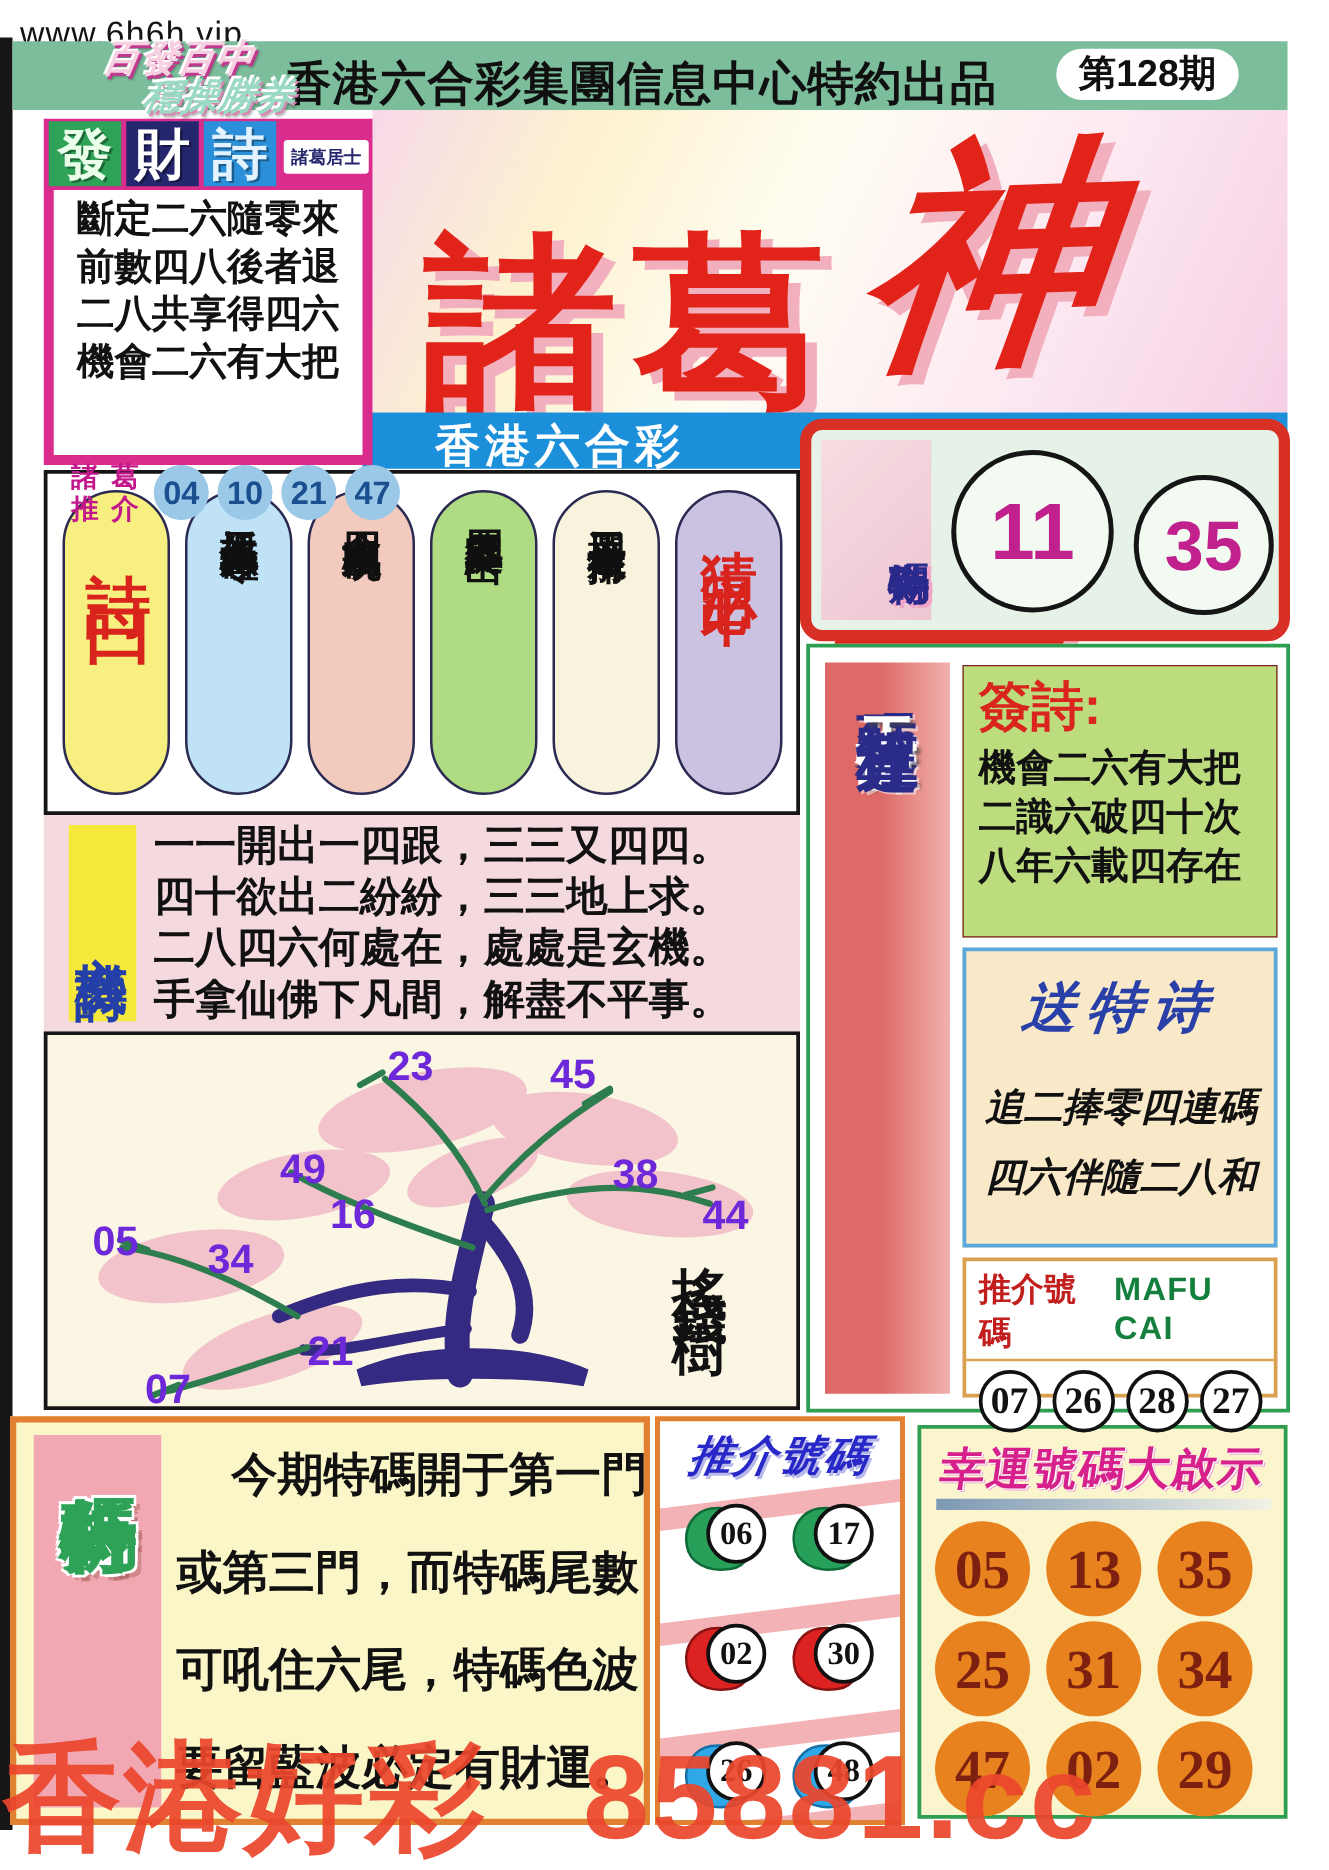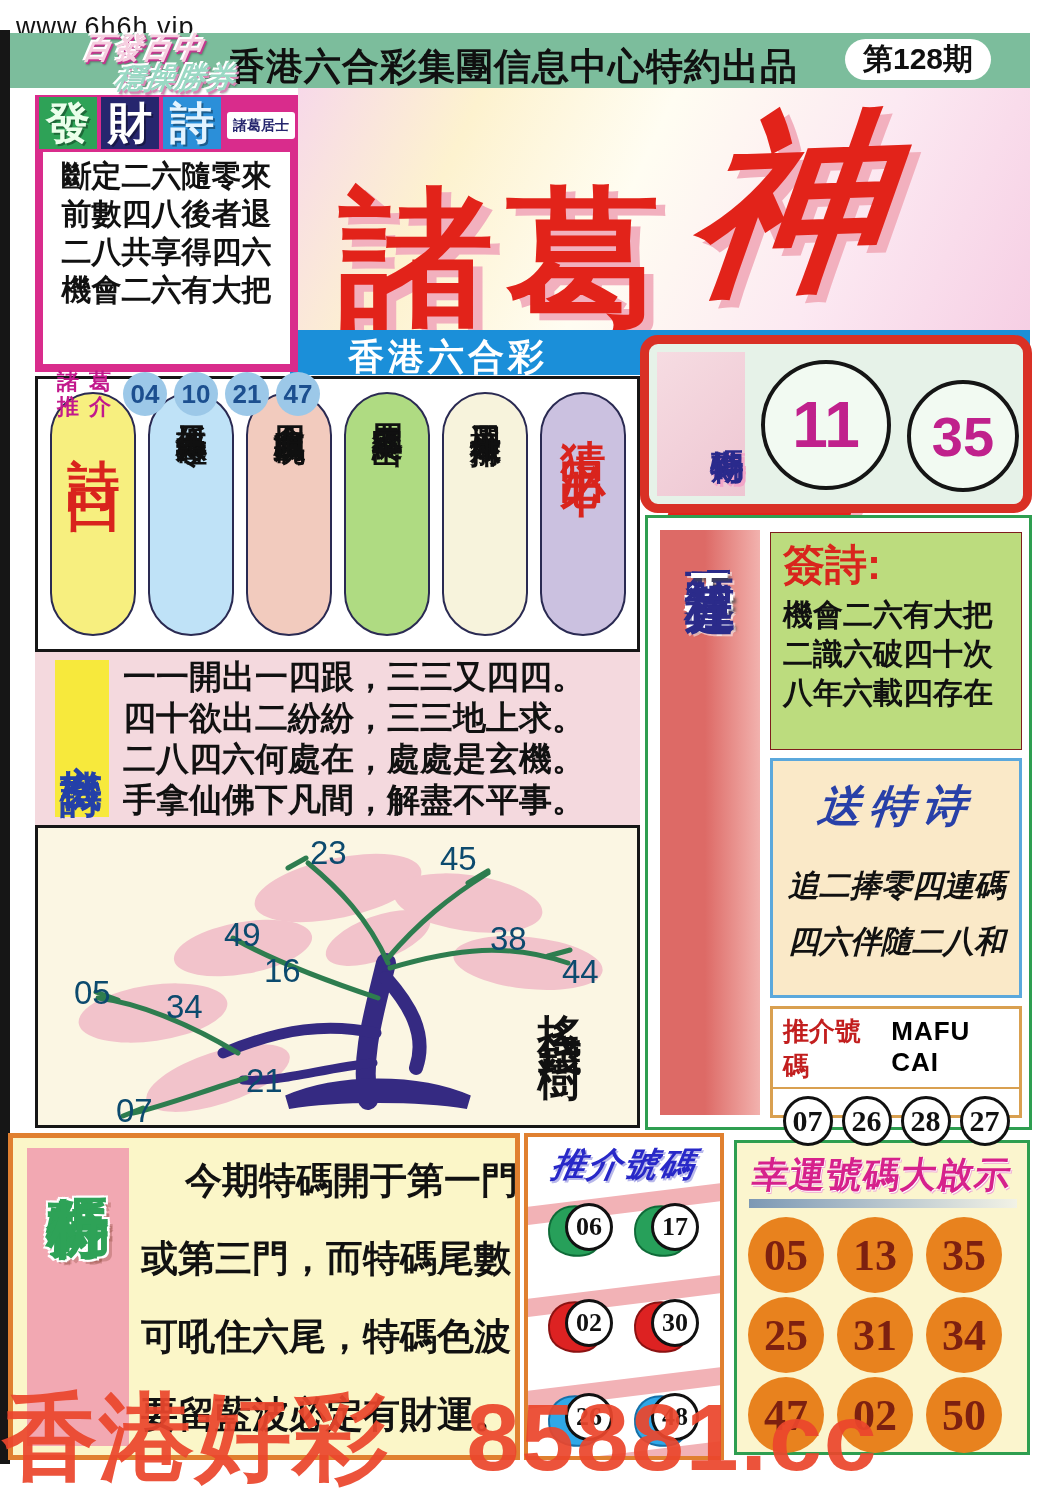--- a/index.html
+++ b/index.html
@@ -79,21 +79,21 @@
   
   .xuanji{left:35px;top:652px;width:605px;height:173px;background:#F4D9DE;z-index:3;}
   .xj-label{left:20px;top:8px;width:54px;height:157px;background:#F7E93C;
             font-size:42px;font-weight:900;color:#2440A8;letter-spacing:5px;display:flex;justify-content:center;}
   .xj-lines{left:88px;top:5px;width:510px;font-family:"Liberation Serif",serif;
             font-size:33px;line-height:41px;font-weight:bold;color:#111;}
 
   
   .tree{left:35px;top:825px;width:605px;height:303px;background:#FBF6E3;border:3px solid #161616;box-sizing:border-box;}
   .tree svg{position:absolute;left:0;top:0;}
-  .tnum{position:absolute;font-size:33px;font-weight:400;color:#0c4a6e;z-index:2;}
+  .tnum{position:absolute;font-size:33px;font-weight:700;color:#6d28d9;z-index:2;}
   .tn1{left:272px;top:6px;}  .tn2{left:402px;top:12px;} .tn3{left:186px;top:88px;}
   .tn4{left:226px;top:124px;}.tn5{left:452px;top:92px;} .tn6{left:524px;top:125px;}
   .tn7{left:36px;top:146px;} .tn8{left:128px;top:160px;}.tn9{left:208px;top:234px;}
   .tn10{left:78px;top:264px;}
   .tree-label{left:492px;top:150px;font-family:"Liberation Serif",serif;font-size:44px;font-weight:bold;
               color:#111;letter-spacing:22px;}
 
   
   .rcol{left:645px;top:515px;width:387px;height:615px;background:#fff;border:3px solid #2E9E50;box-sizing:border-box;z-index:4;}
   .zstrip{left:12px;top:12px;width:100px;height:585px;background:linear-gradient(to right,#DD6A66 45%,#F2B2AE 100%);
@@ -104,21 +104,21 @@
   .qbox{left:122px;top:14px;width:252px;height:218px;background:#BCDC7E;border:1px solid #7f1d1d;box-sizing:border-box;}
   .q-title{margin:4px 0 0 12px;font-size:42px;font-weight:900;color:#D9251D;}
   .q-lines{margin:2px 0 0 12px;font-family:"Liberation Serif",serif;font-size:30px;line-height:39px;font-weight:bold;color:#111;}
   .sbox{left:122px;top:240px;width:252px;height:240px;background:#FAE9C8;border:3px solid #5BA8DC;box-sizing:border-box;}
   .s-title{margin-top:16px;text-align:center;font-family:"Liberation Serif",serif;font-style:italic;
            font-size:44px;font-weight:900;color:#2840A8;transform:skewX(-6deg);letter-spacing:8px;}
   .s-lines{margin:22px 0 0 15px;font-family:"Liberation Serif",serif;font-size:31px;line-height:56px;font-weight:bold;color:#111;font-style:italic;}
   .mbox{left:122px;top:488px;width:252px;height:112px;background:#fff;border:3px solid #D9A050;box-sizing:border-box;}
   .m-head{display:flex;gap:10px;align-items:baseline;padding:5px 0 3px 10px;border-bottom:2px solid #D9A050;}
   .m-label{font-size:26px;font-weight:900;color:#C21E1E;}
-  .m-brand{font-size:26px;font-weight:900;color:#000000;letter-spacing:1px;}
+  .m-brand{font-size:26px;font-weight:900;color:#15803d;letter-spacing:1px;}
   .m-balls{display:flex;gap:9px;justify-content:center;padding-top:7px;}
   .m-ball{width:50px;height:50px;border:3px solid #111;border-radius:50%;background:#fff;
           font-family:"Liberation Serif",serif;font-size:30px;font-weight:bold;color:#111;
           display:flex;align-items:center;justify-content:center;box-sizing:border-box;}
 
   
   .tema{left:8px;top:1133px;width:512px;height:327px;background:#FBF6C8;border:5px solid #E08030;box-sizing:border-box;}
   .tm-strip{left:14px;top:10px;width:102px;height:298px;background:#F2A8B2;display:flex;justify-content:center;}
   .tm-label{font-size:62px;font-weight:900;color:#2EA257;line-height:1.06;
             text-shadow:2px 2px 0 #fff,-2px -2px 0 #fff,-2px 2px 0 #fff,2px -2px 0 #fff,5px 5px 0 rgba(150,80,70,.35);}
@@ -367,18 +367,18 @@
     <div class="abs lk-bar"></div>
     <div class="abs lk-grid">
       <span class="lk-ball">05</span>
       <span class="lk-ball">13</span>
       <span class="lk-ball">35</span>
       <span class="lk-ball">25</span>
       <span class="lk-ball">31</span>
       <span class="lk-ball">34</span>
       <span class="lk-ball">47</span>
       <span class="lk-ball">02</span>
-      <span class="lk-ball">50</span>
+      <span class="lk-ball">29</span>
     </div>
   </div>
 
   <div class="abs wm-bottom">香港好彩 85881.cc</div>
 </div>
 
 </body></html>

